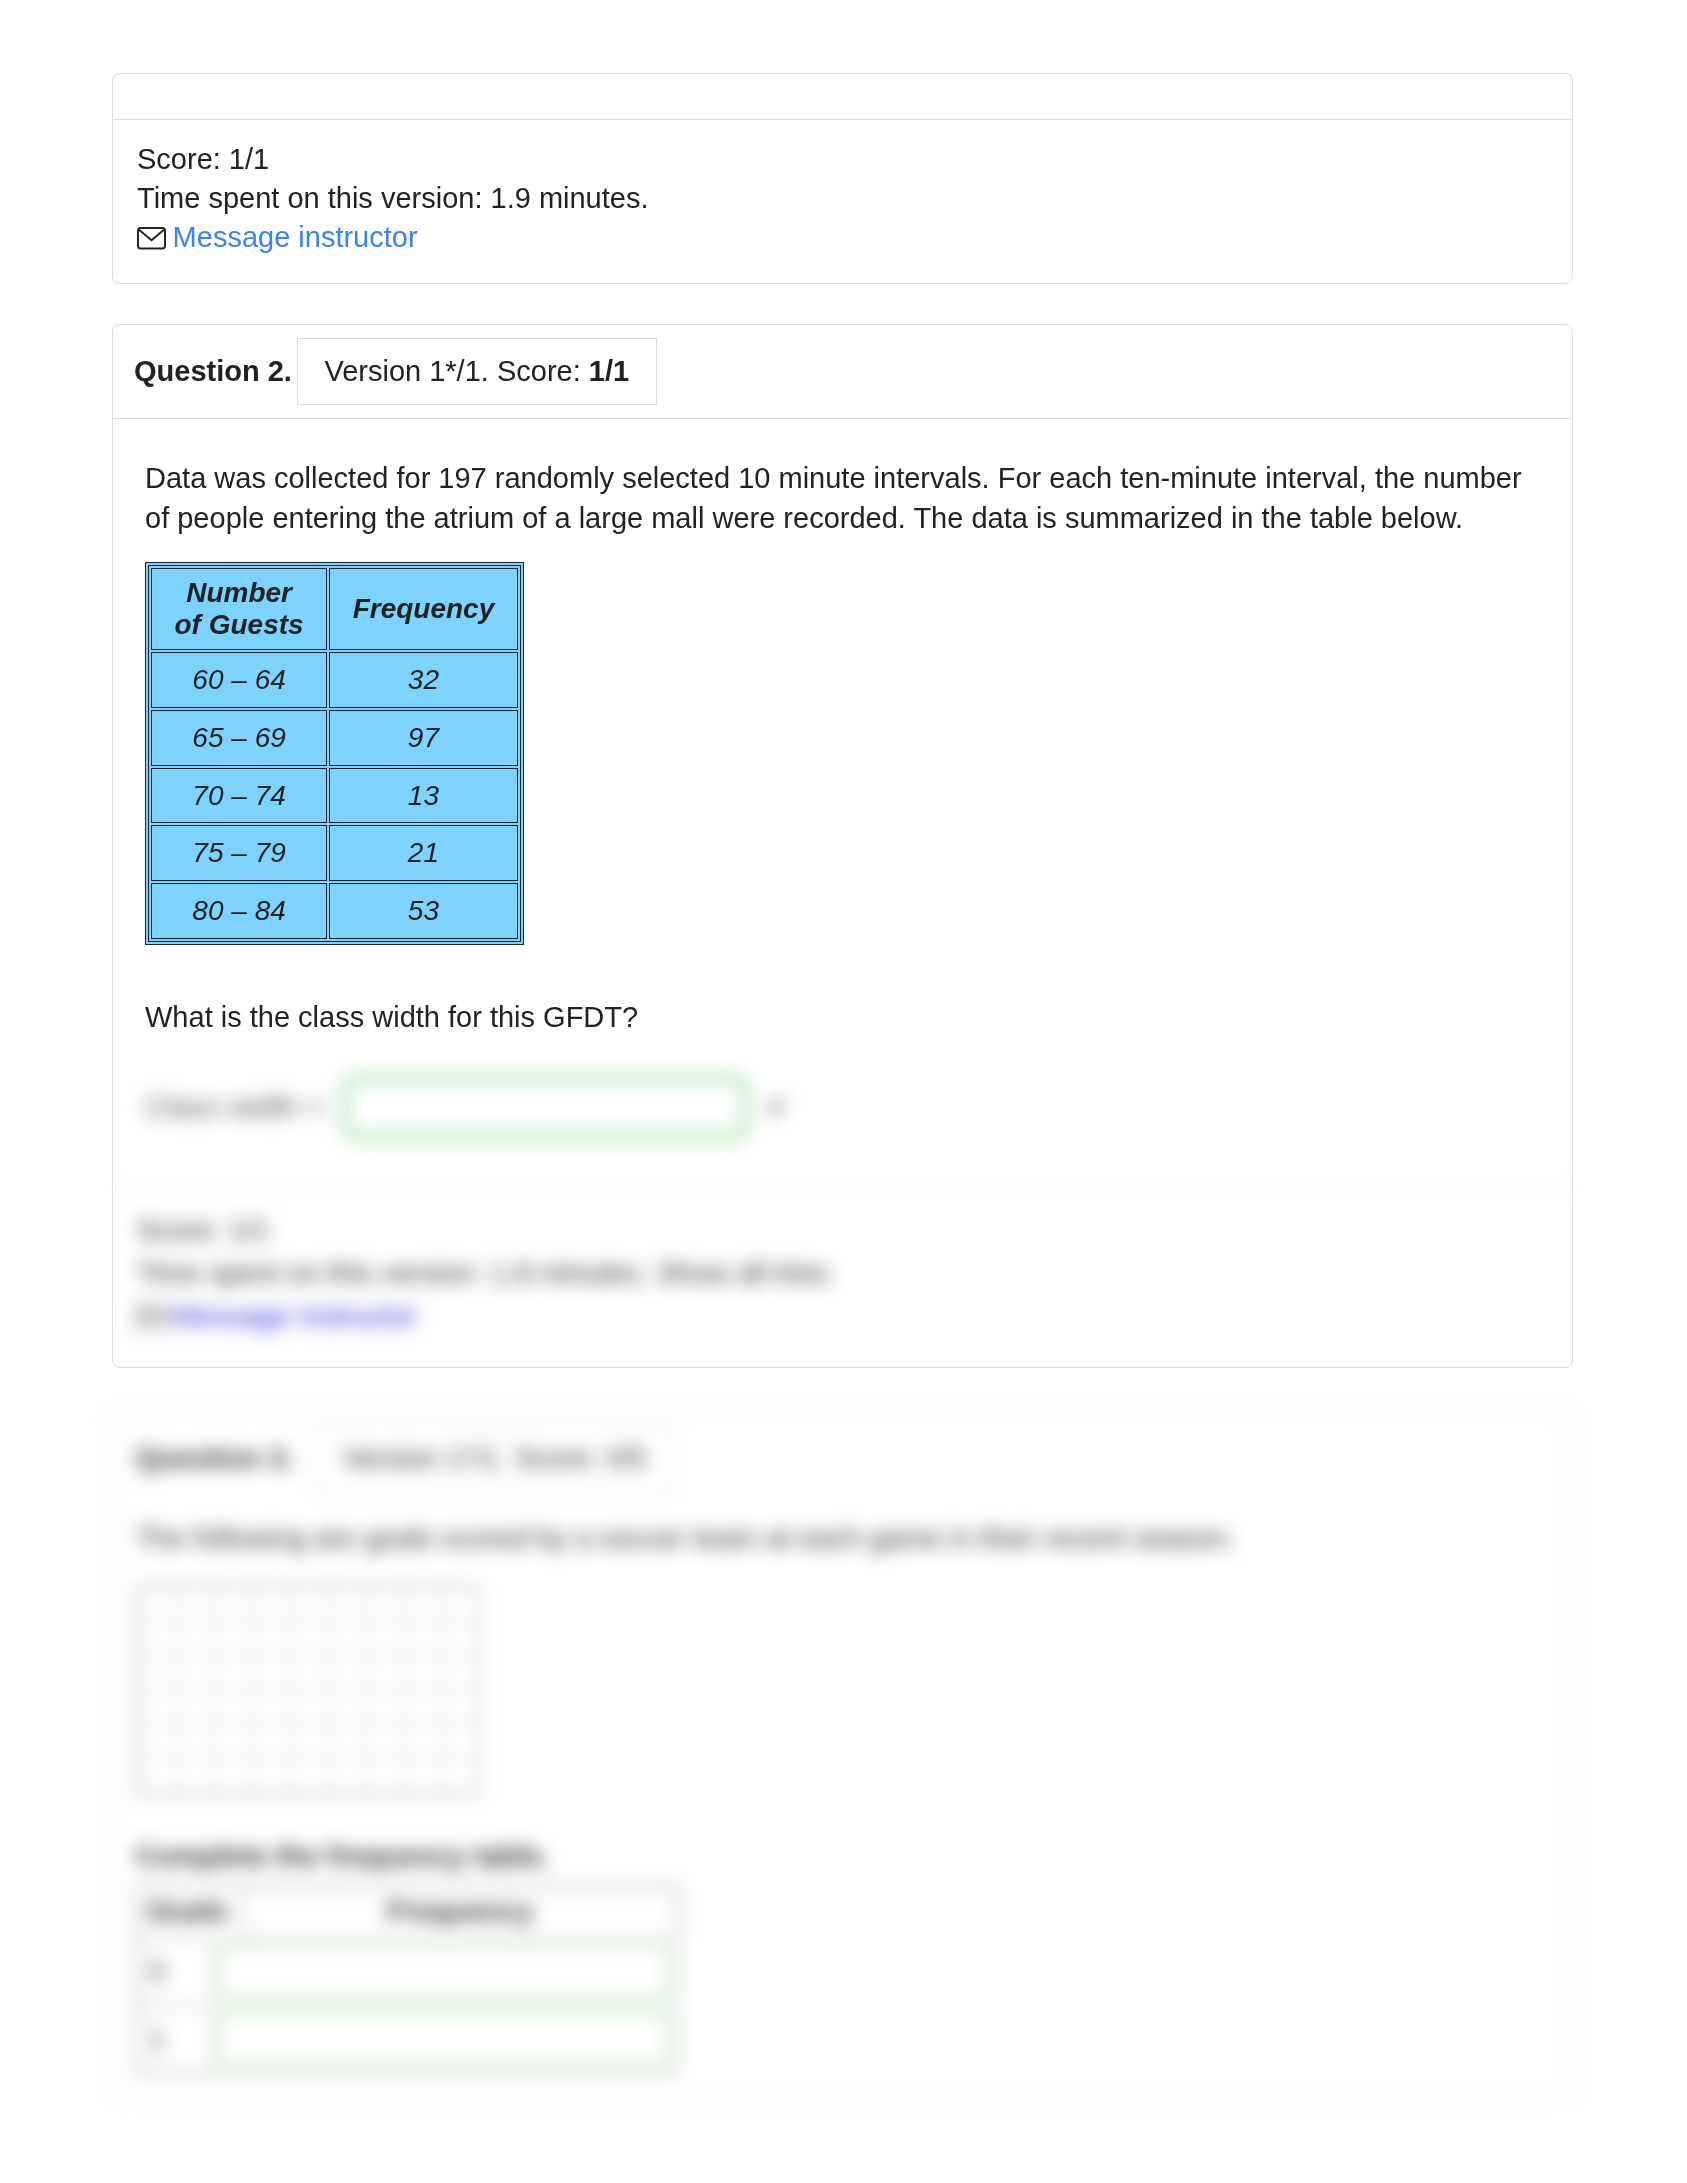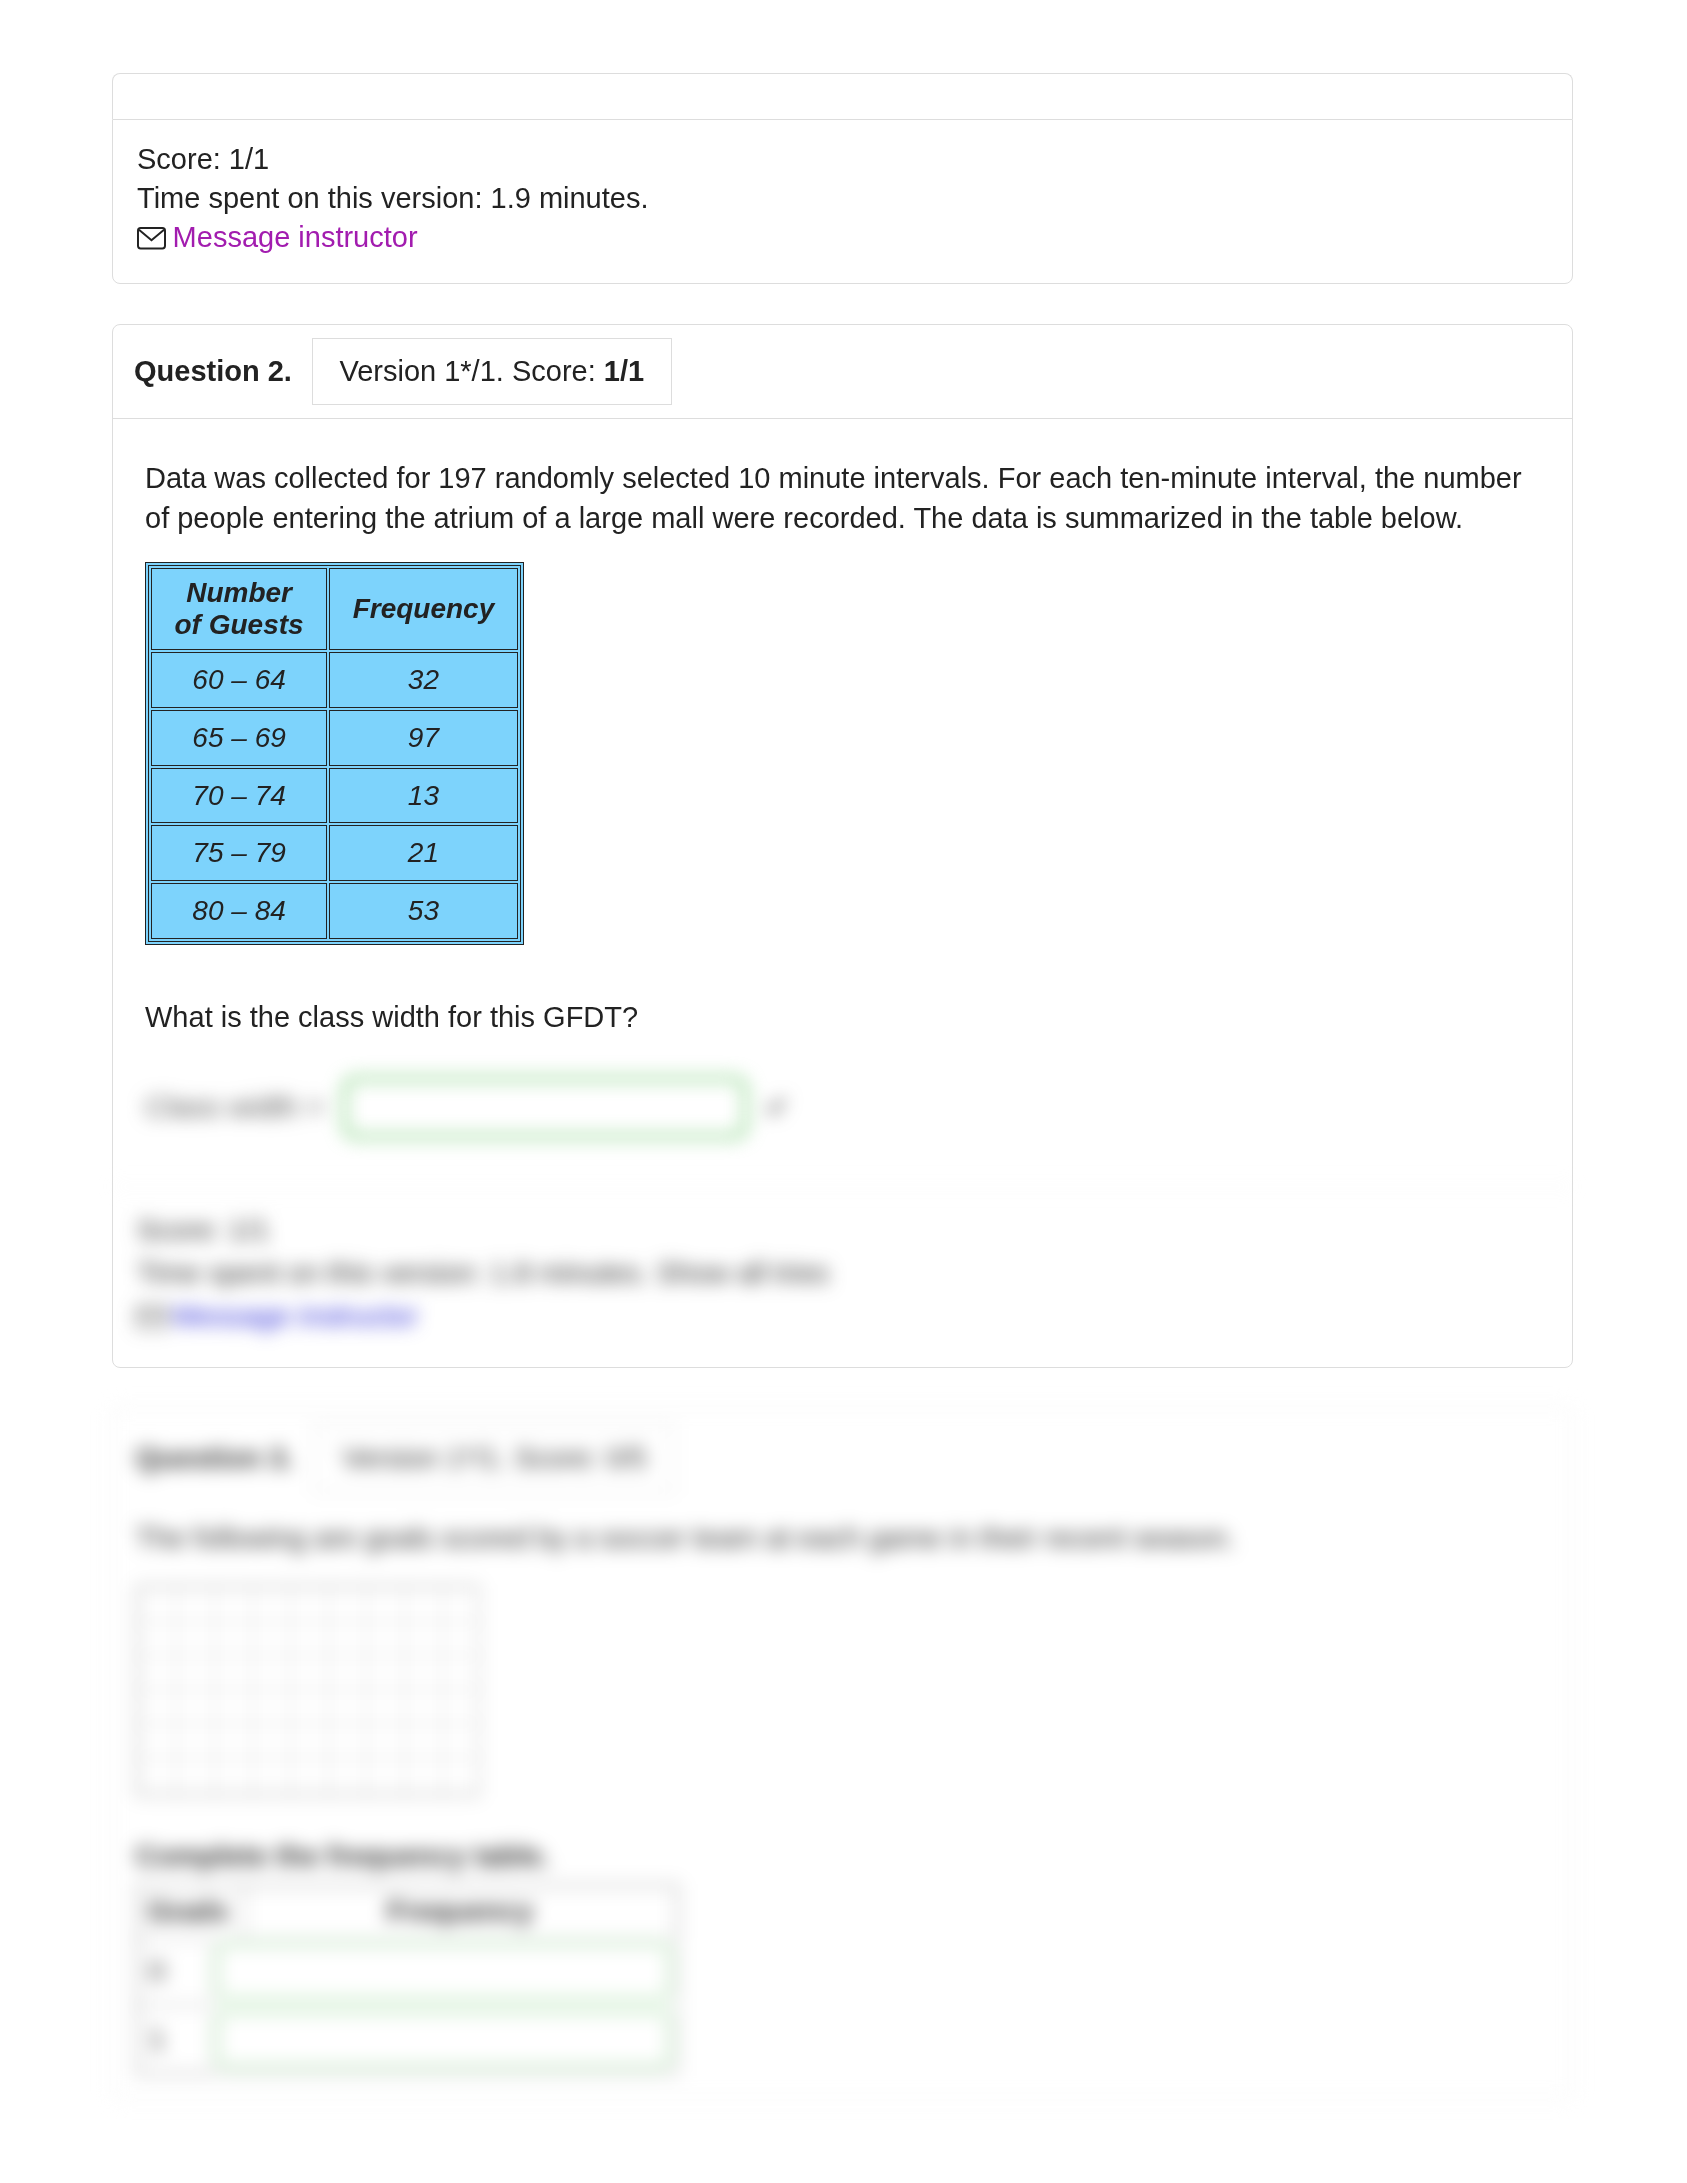--- a/index.html
+++ b/index.html
@@ -26,30 +26,30 @@
     }
     .topcard-empty {
       height: 46px;
       border: 1.3px solid #dddddd;
       border-radius: 8px;
       margin: 0 112px 0 112px;
       border-bottom: none;
       border-bottom-left-radius: 0;
       border-bottom-right-radius: 0;
     }
-    .link { color: #a21caf; text-decoration: none; }
+    .link { color: #3b82f6; text-decoration: none; }
     .envelope {
       display: inline-block;
       vertical-align: -2.6px;
       margin-right: 6.6px;
     }
     .q-header {
       display: flex;
       align-items: center;
-      gap: 20px;
+      gap: 5px;
       padding: 13.2px 21px;
       border-bottom: 1.3px solid #dddddd;
     }
     .q-title { font-weight: 700; }
     .version-pill {
       border: 1.3px solid #dddddd;
       border-radius: 0;
       padding: 13.2px 26.5px;
       font-size: 29px;
     }

